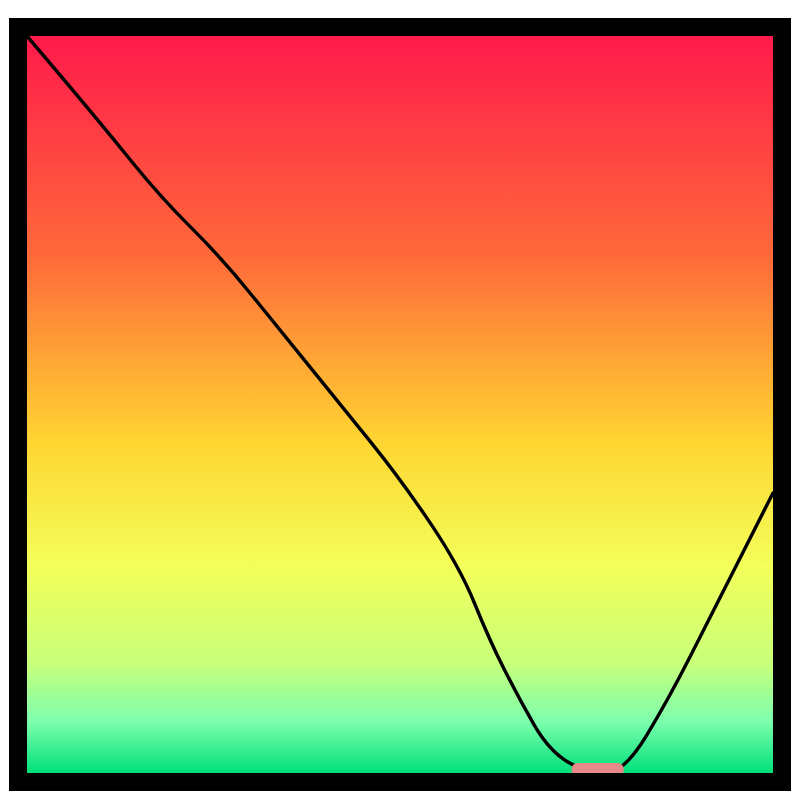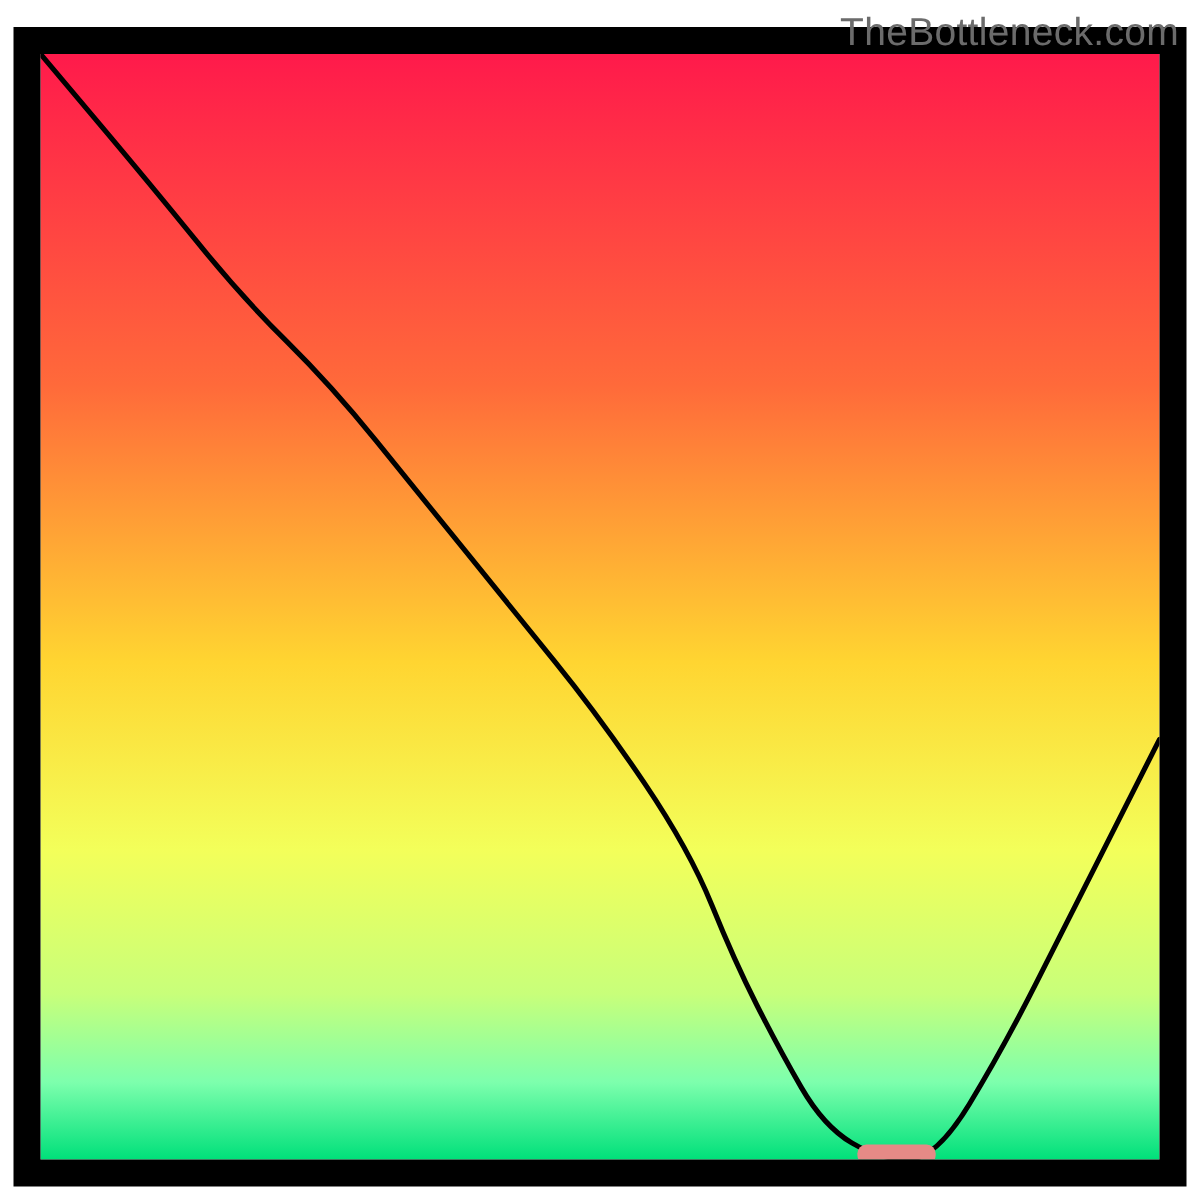--- a/index.html
+++ b/index.html
@@ -30,21 +30,20 @@
     position: absolute;
     top: 0;
     left: 0;
   }
 </style>
 </head>
 <body>
 
 <div class="frame">
 
-  <div class="watermark">TheBottleneck.com</div>
 
   <svg width="800" height="800" viewBox="0 0 800 800">
     <defs>
       <linearGradient id="bg-grad" x1="0" y1="0" x2="0" y2="1">
         <stop id="g0" offset="0%" stop-color="#ff1a4b"></stop>
         <stop id="g1" offset="30%" stop-color="#ff6a3a"></stop>
         <stop id="g2" offset="55%" stop-color="#ffd531"></stop>
         <stop id="g3" offset="72%" stop-color="#f3ff5a"></stop>
         <stop id="g4" offset="85%" stop-color="#c8ff7a"></stop>
         <stop id="g5" offset="93%" stop-color="#7dffad"></stop>

